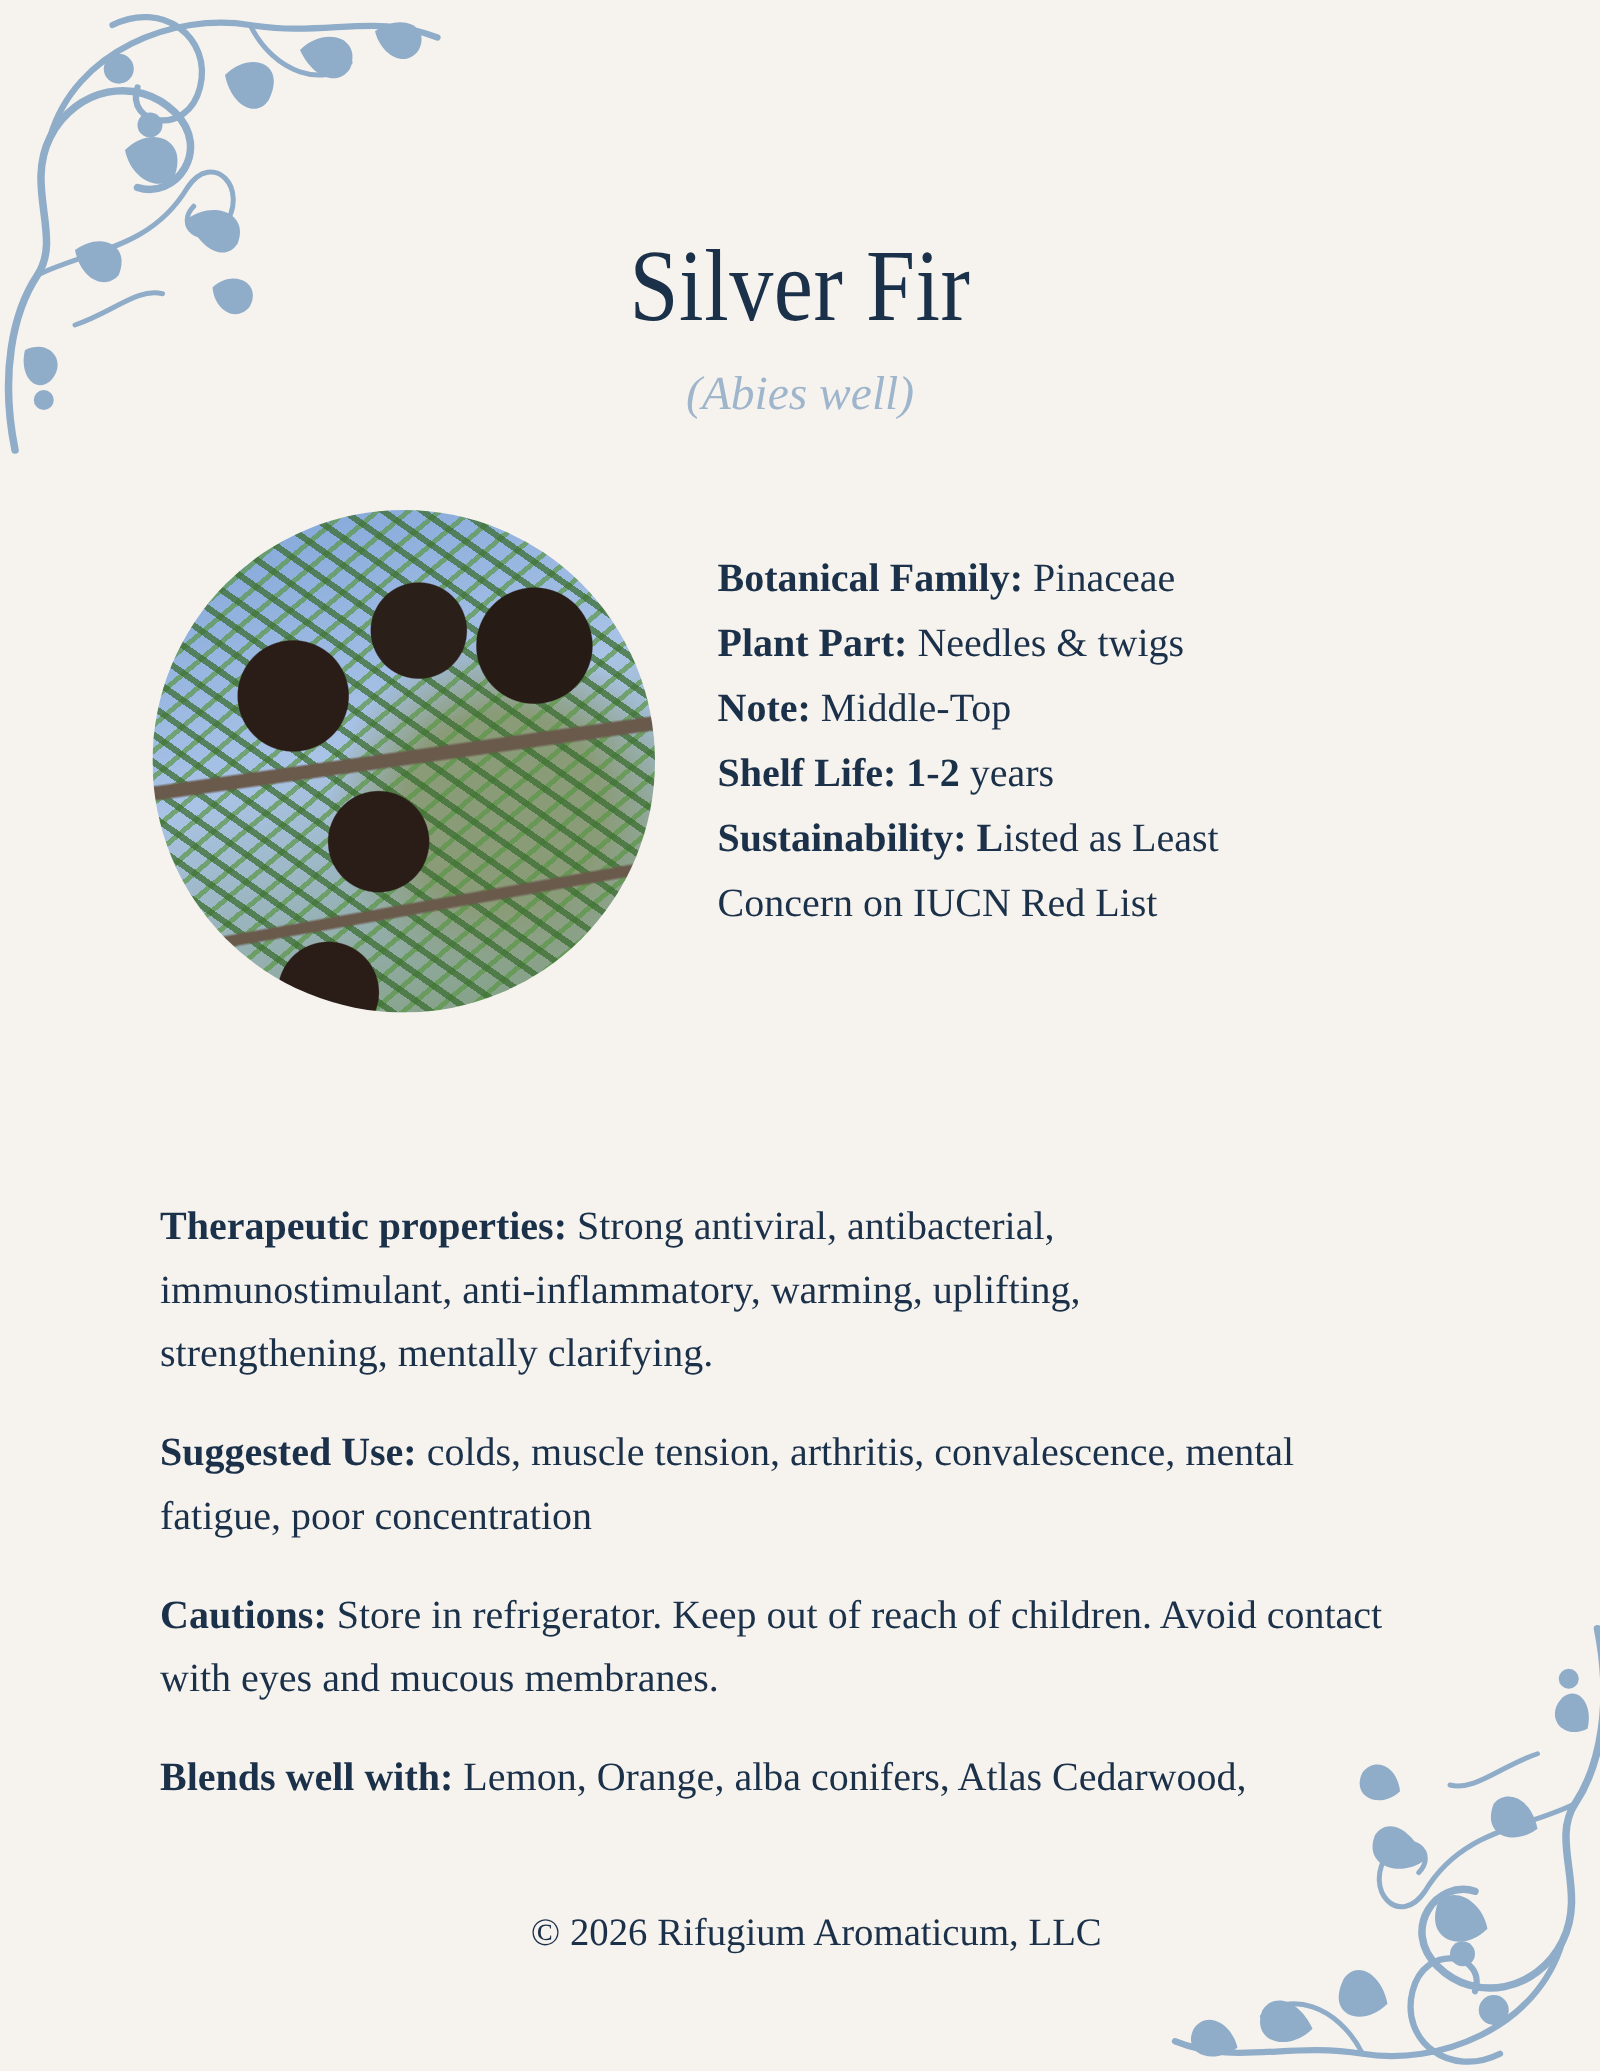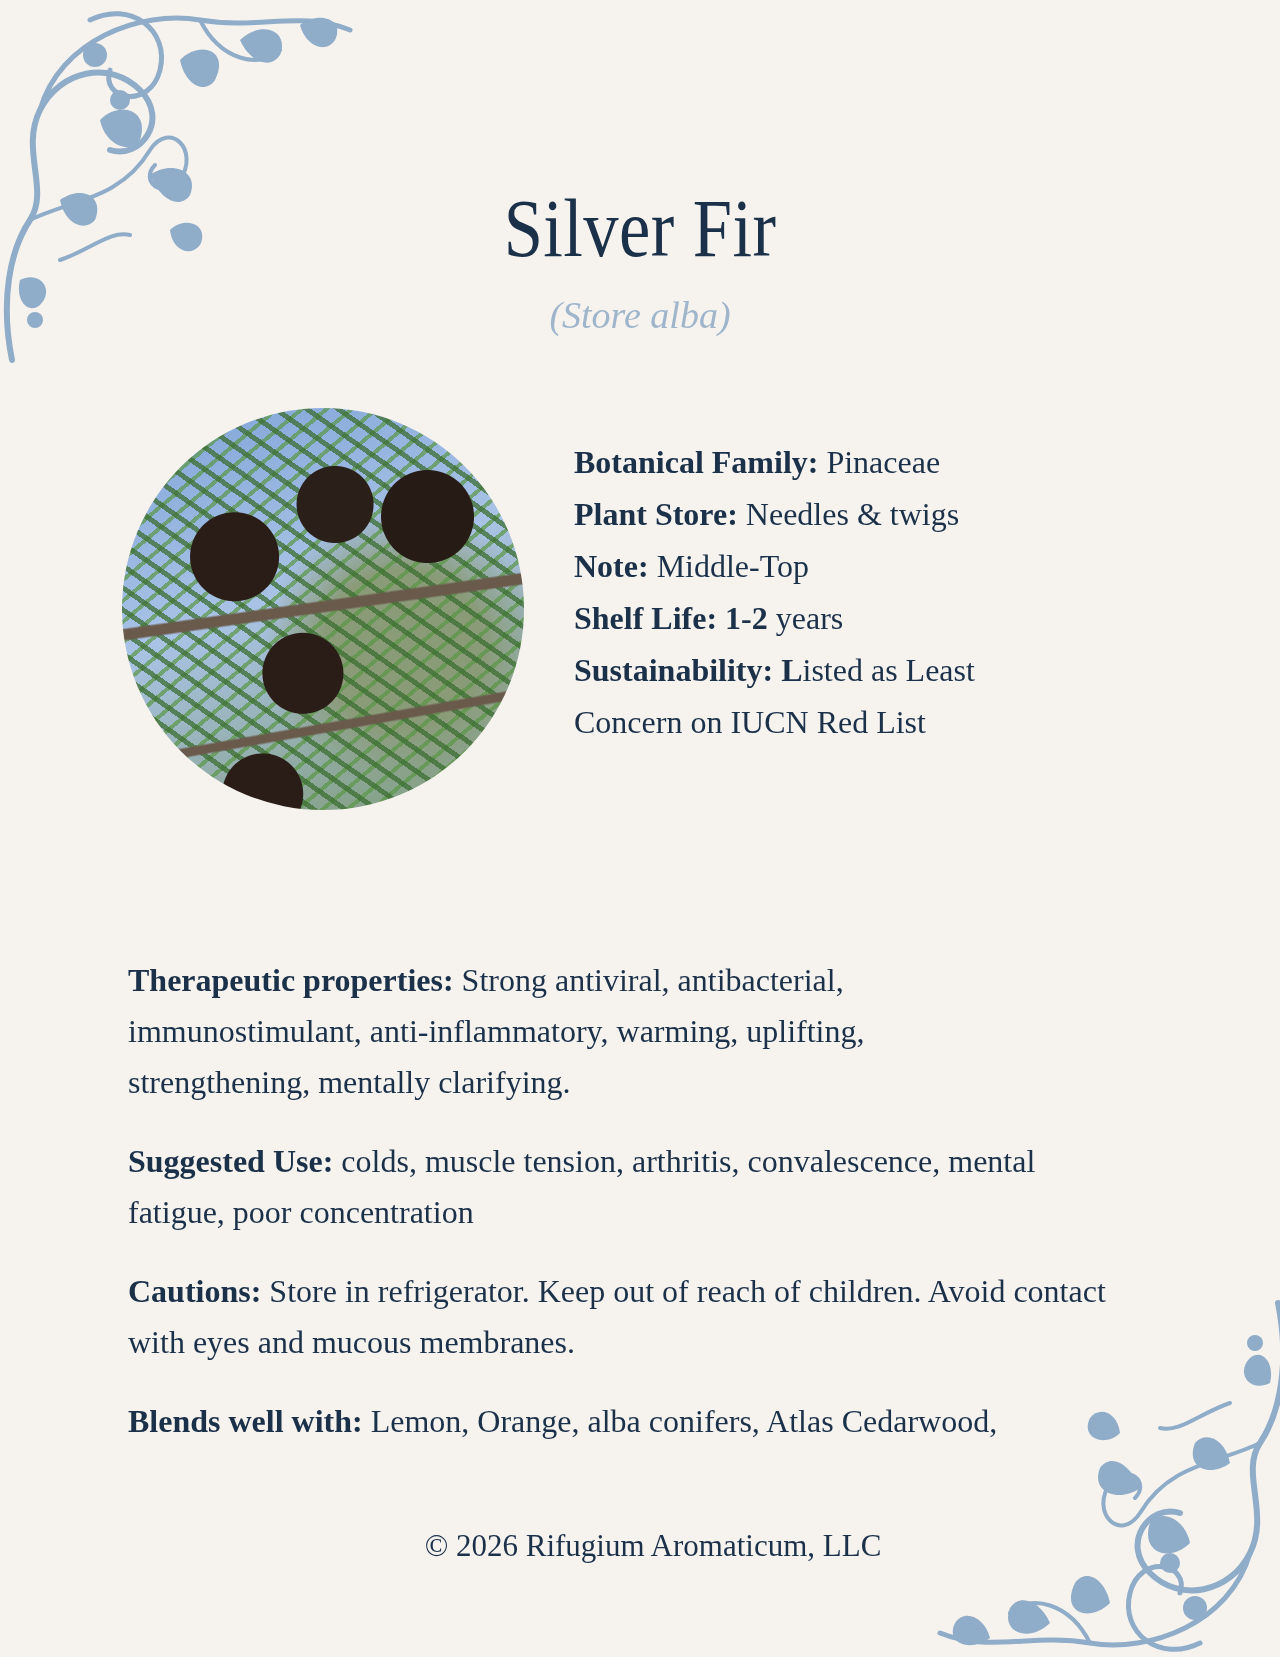--- a/index.html
+++ b/index.html
@@ -111,27 +111,27 @@
       <path d="M170 230 C 185 215, 210 225, 200 245 C 190 258, 172 250, 170 230 Z"></path>
       <circle cx="95" cy="55" r="12"></circle>
       <circle cx="35" cy="320" r="8"></circle>
       <circle cx="120" cy="100" r="10"></circle>
       <circle cx="270" cy="40" r="9"></circle>
     </g>
   </svg>
 </div>
 
 <h1 class="title" style="margin:0">Silver Fir</h1>
-<div class="subtitle">(Store alba)</div>
+<div class="subtitle">(Abies well)</div>
 
 <div class="photo" title="Silver fir branch with small brown cones against a blue sky"></div>
 
 <div class="facts">
   <div class="row"><span class="b">Botanical Family:</span> <span>Pinaceae</span></div>
-  <div class="row"><span class="b">Plant Store:</span> <span>Needles &amp; twigs</span></div>
+  <div class="row"><span class="b">Plant Part:</span> <span>Needles &amp; twigs</span></div>
   <div class="row"><span class="b">Note:</span> <span>Middle-Top</span></div>
   <div class="row"><span class="b">Shelf Life:</span> <span class="b">1-2</span> <span>years</span></div>
   <div class="row" style="width:470px"><span class="b">Sustainability:</span> <span class="b">L</span><span>isted as Least Concern on IUCN Red List</span></div>
 </div>
 
 <div class="section sec-ther" style="width:860px">
   <span class="b">Therapeutic properties:</span>
   <span>Strong antiviral, antibacterial, immunostimulant, anti-inflammatory, warming, uplifting, strengthening, mentally clarifying.</span>
 </div>
 <div class="section sec-use" style="width:960px">

